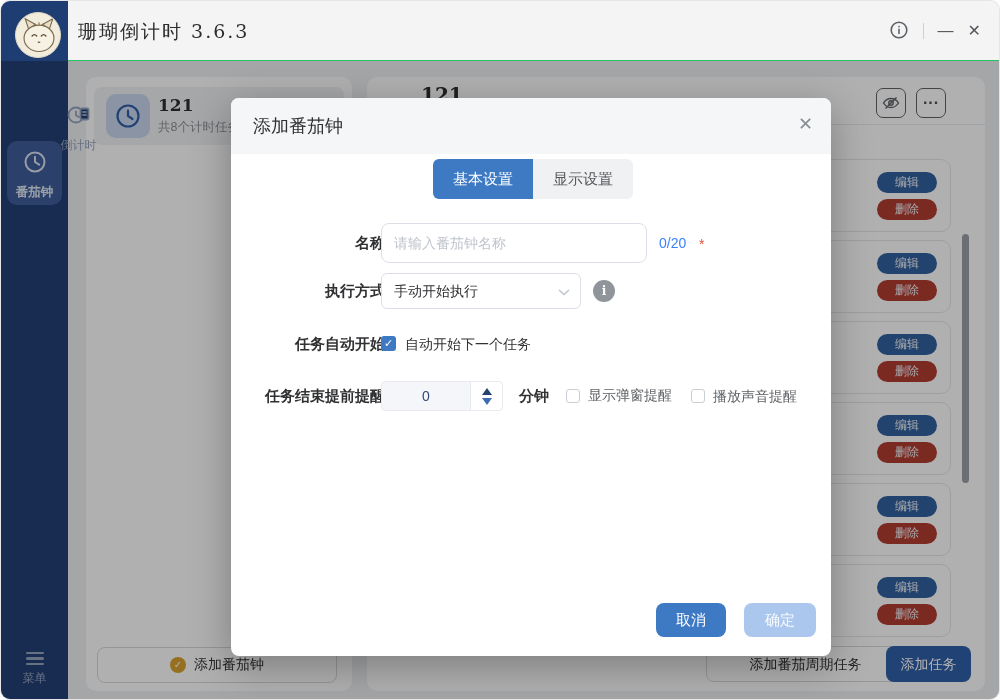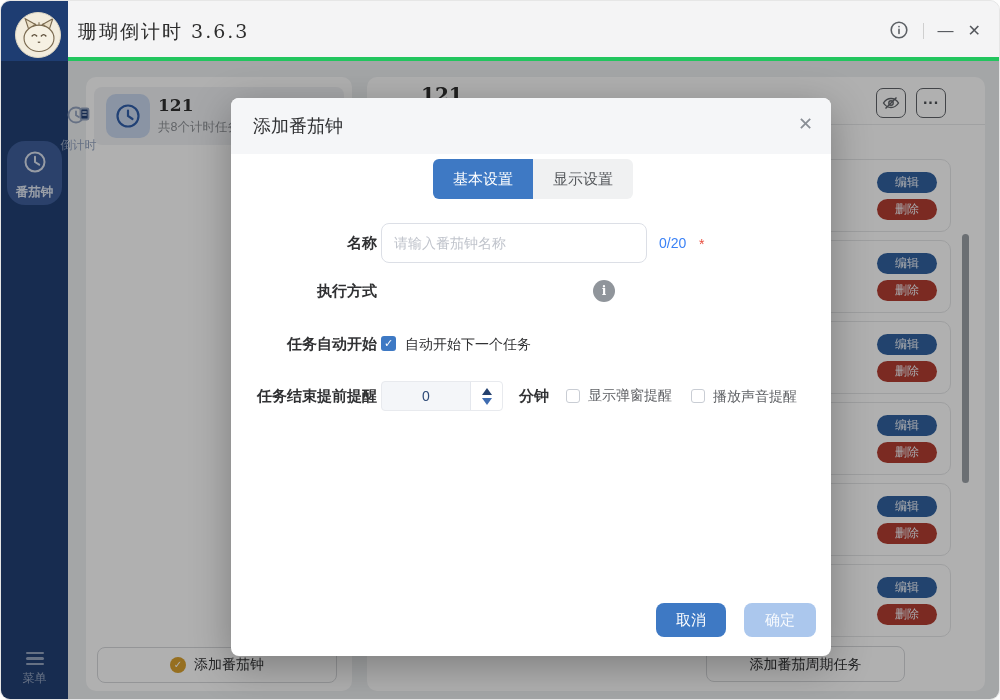--- a/index.html
+++ b/index.html
@@ -4,28 +4,28 @@
 <style>
   * { margin:0; padding:0; box-sizing:border-box; }
   html,body { background:#fdfdfd; font-family:"Liberation Sans", sans-serif; }
   .window { position:relative; width:1000px; height:700px; background:#eef0f2;
             border:1px solid #e6e6e6; border-radius:10px; overflow:hidden; }
 
   
   .sidebar { position:absolute; left:0; top:0; bottom:0; width:67px; background:#1e3d72; z-index:1; }
   .side-item { position:absolute; left:0; width:67px; text-align:center; color:#93a3bf; cursor:pointer; }
   .side-item .lbl { display:block; font-size:12px; margin-top:5px; }
-  .side-item.active-wrap { left:6px; width:55px; height:64px; background:#3b5c9a; border-radius:18px;
+  .side-item.active-wrap { left:6px; width:55px; height:64px; background:#3b5c9a; border-radius:10px;
                            padding-top:8px; color:#dfe6f2; }
   .side-item.active-wrap .lbl { font-weight:bold; font-size:12.5px; }
   .hamburger span { display:block; width:18px; height:2.5px; background:#93a3bf; border-radius:2px; margin:3px auto; }
 
   
   .titlebar { position:absolute; left:67px; top:0; right:0; height:60px; background:#f4f4f5;
-              border-bottom:4px solid #22c55e; z-index:5; }
+              border-bottom:1px solid #22c55e; z-index:5; }
   .app-title { position:absolute; left:10px; top:0; line-height:60px; font-size:19px; color:#2d2d2d;
                font-family:"DejaVu Serif", serif; letter-spacing:2px; }
   .tb-actions { position:absolute; right:18px; top:0; height:60px; display:flex; align-items:center; gap:14px; }
   .tb-btn { color:#54575c; font-size:16px; cursor:pointer; line-height:1; }
   .tb-divider { width:1px; height:16px; background:#cfcfcf; }
   .avatar { position:absolute; left:14px; top:11px; width:46px; height:46px; border-radius:50%;
             background:#f2ecdd; z-index:6; overflow:hidden; border:1px solid #e0d8c4; }
 
   
   .panel { position:absolute; background:#ffffff; border-radius:10px; }
@@ -68,21 +68,21 @@
   .modal { position:absolute; left:230px; top:97px; width:600px; height:558px; background:#fff; border-radius:8px;
            box-shadow:0 10px 40px rgba(0,0,0,0.30); z-index:20; }
   .m-header { position:absolute; left:0; right:0; top:0; height:56px; background:#f5f6f8; border-radius:8px 8px 0 0; }
   .m-title { position:absolute; left:22px; top:0; line-height:56px; font-size:18px; color:#303133; font-weight:500; }
   .m-close { position:absolute; right:18px; top:17px; font-size:18px; color:#8a8f96; cursor:pointer; line-height:1; }
   .tabs { position:absolute; left:202px; top:61px; display:flex; }
   .tab { width:100px; height:40px; text-align:center; line-height:40px; font-size:15px; cursor:pointer; }
   .tab.active { background:#3e79c4; color:#fff; border-radius:6px 0 0 6px; }
   .tab.inactive { background:#f0f1f2; color:#55585c; border-radius:0 6px 6px 0; }
 
-  .f-label { position:absolute; left:16px; width:130px; text-align:right; font-size:15px; font-weight:600; color:#303133; }
+  .f-label { position:absolute; left:24px; width:130px; text-align:right; font-size:15px; font-weight:600; color:#303133; }
   .row-name  { top:125px; line-height:40px; }
   .row-exec  { top:175px; line-height:36px; }
   .row-auto  { top:237px; line-height:18px; }
   .row-rem   { top:283px; line-height:30px; }
 
   .name-input { position:absolute; left:150px; top:125px; width:266px; height:40px; border:1px solid #dcdfe6;
                 border-radius:8px; padding:0 12px; font-size:14px; color:#303133; outline:none;
                 font-family:"Liberation Sans", sans-serif; }
   .name-input::placeholder { color:#c0c4cc; }
   .counter { position:absolute; left:428px; top:125px; line-height:40px; font-size:14px; color:#3b82f6; }
@@ -230,20 +230,21 @@
       <div class="pill edit">编辑</div>
       <div class="pill del">删除</div>
     </div>
     <div class="card" style="top:487px;">
       <div class="pill edit">编辑</div>
       <div class="pill del">删除</div>
     </div>
     <div class="scrollbar"></div>
 
     <div class="rp-outline-btn">添加番茄周期任务</div>
+    <div class="rp-solid-btn">添加任务</div>
   </div>
 
   <div class="backdrop"></div>
 
   <div class="modal">
     <div class="m-header">
       <div class="m-title">添加番茄钟</div>
       <div class="m-close">✕</div>
     </div>
 
@@ -251,20 +252,26 @@
       <div class="tab active">基本设置</div>
       <div class="tab inactive">显示设置</div>
     </div>
 
     <div class="f-label row-name">名称</div>
     <input class="name-input" type="text" placeholder="请输入番茄钟名称" style="">
     <div class="counter">0/20</div>
     <div class="required">*</div>
 
     <div class="f-label row-exec">执行方式</div>
+    <div class="select">
+      <span>手动开始执行</span>
+      <svg width="12" height="7" viewBox="0 0 12 7" fill="none">
+        <path d="M1 1l5 4.5L11 1" stroke="#bfc4cc" stroke-width="1.5"></path>
+      </svg>
+    </div>
     <div class="m-info">i</div>
 
     <div class="f-label row-auto">任务自动开始</div>
     <div class="cb checked cb-auto">✓</div>
     <div class="cb-lbl cb-lbl-auto">自动开始下一个任务</div>
 
     <div class="f-label row-rem">任务结束提前提醒</div>
     <div class="numbox">
       <div class="num-val">0</div>
       <div class="spinner">

